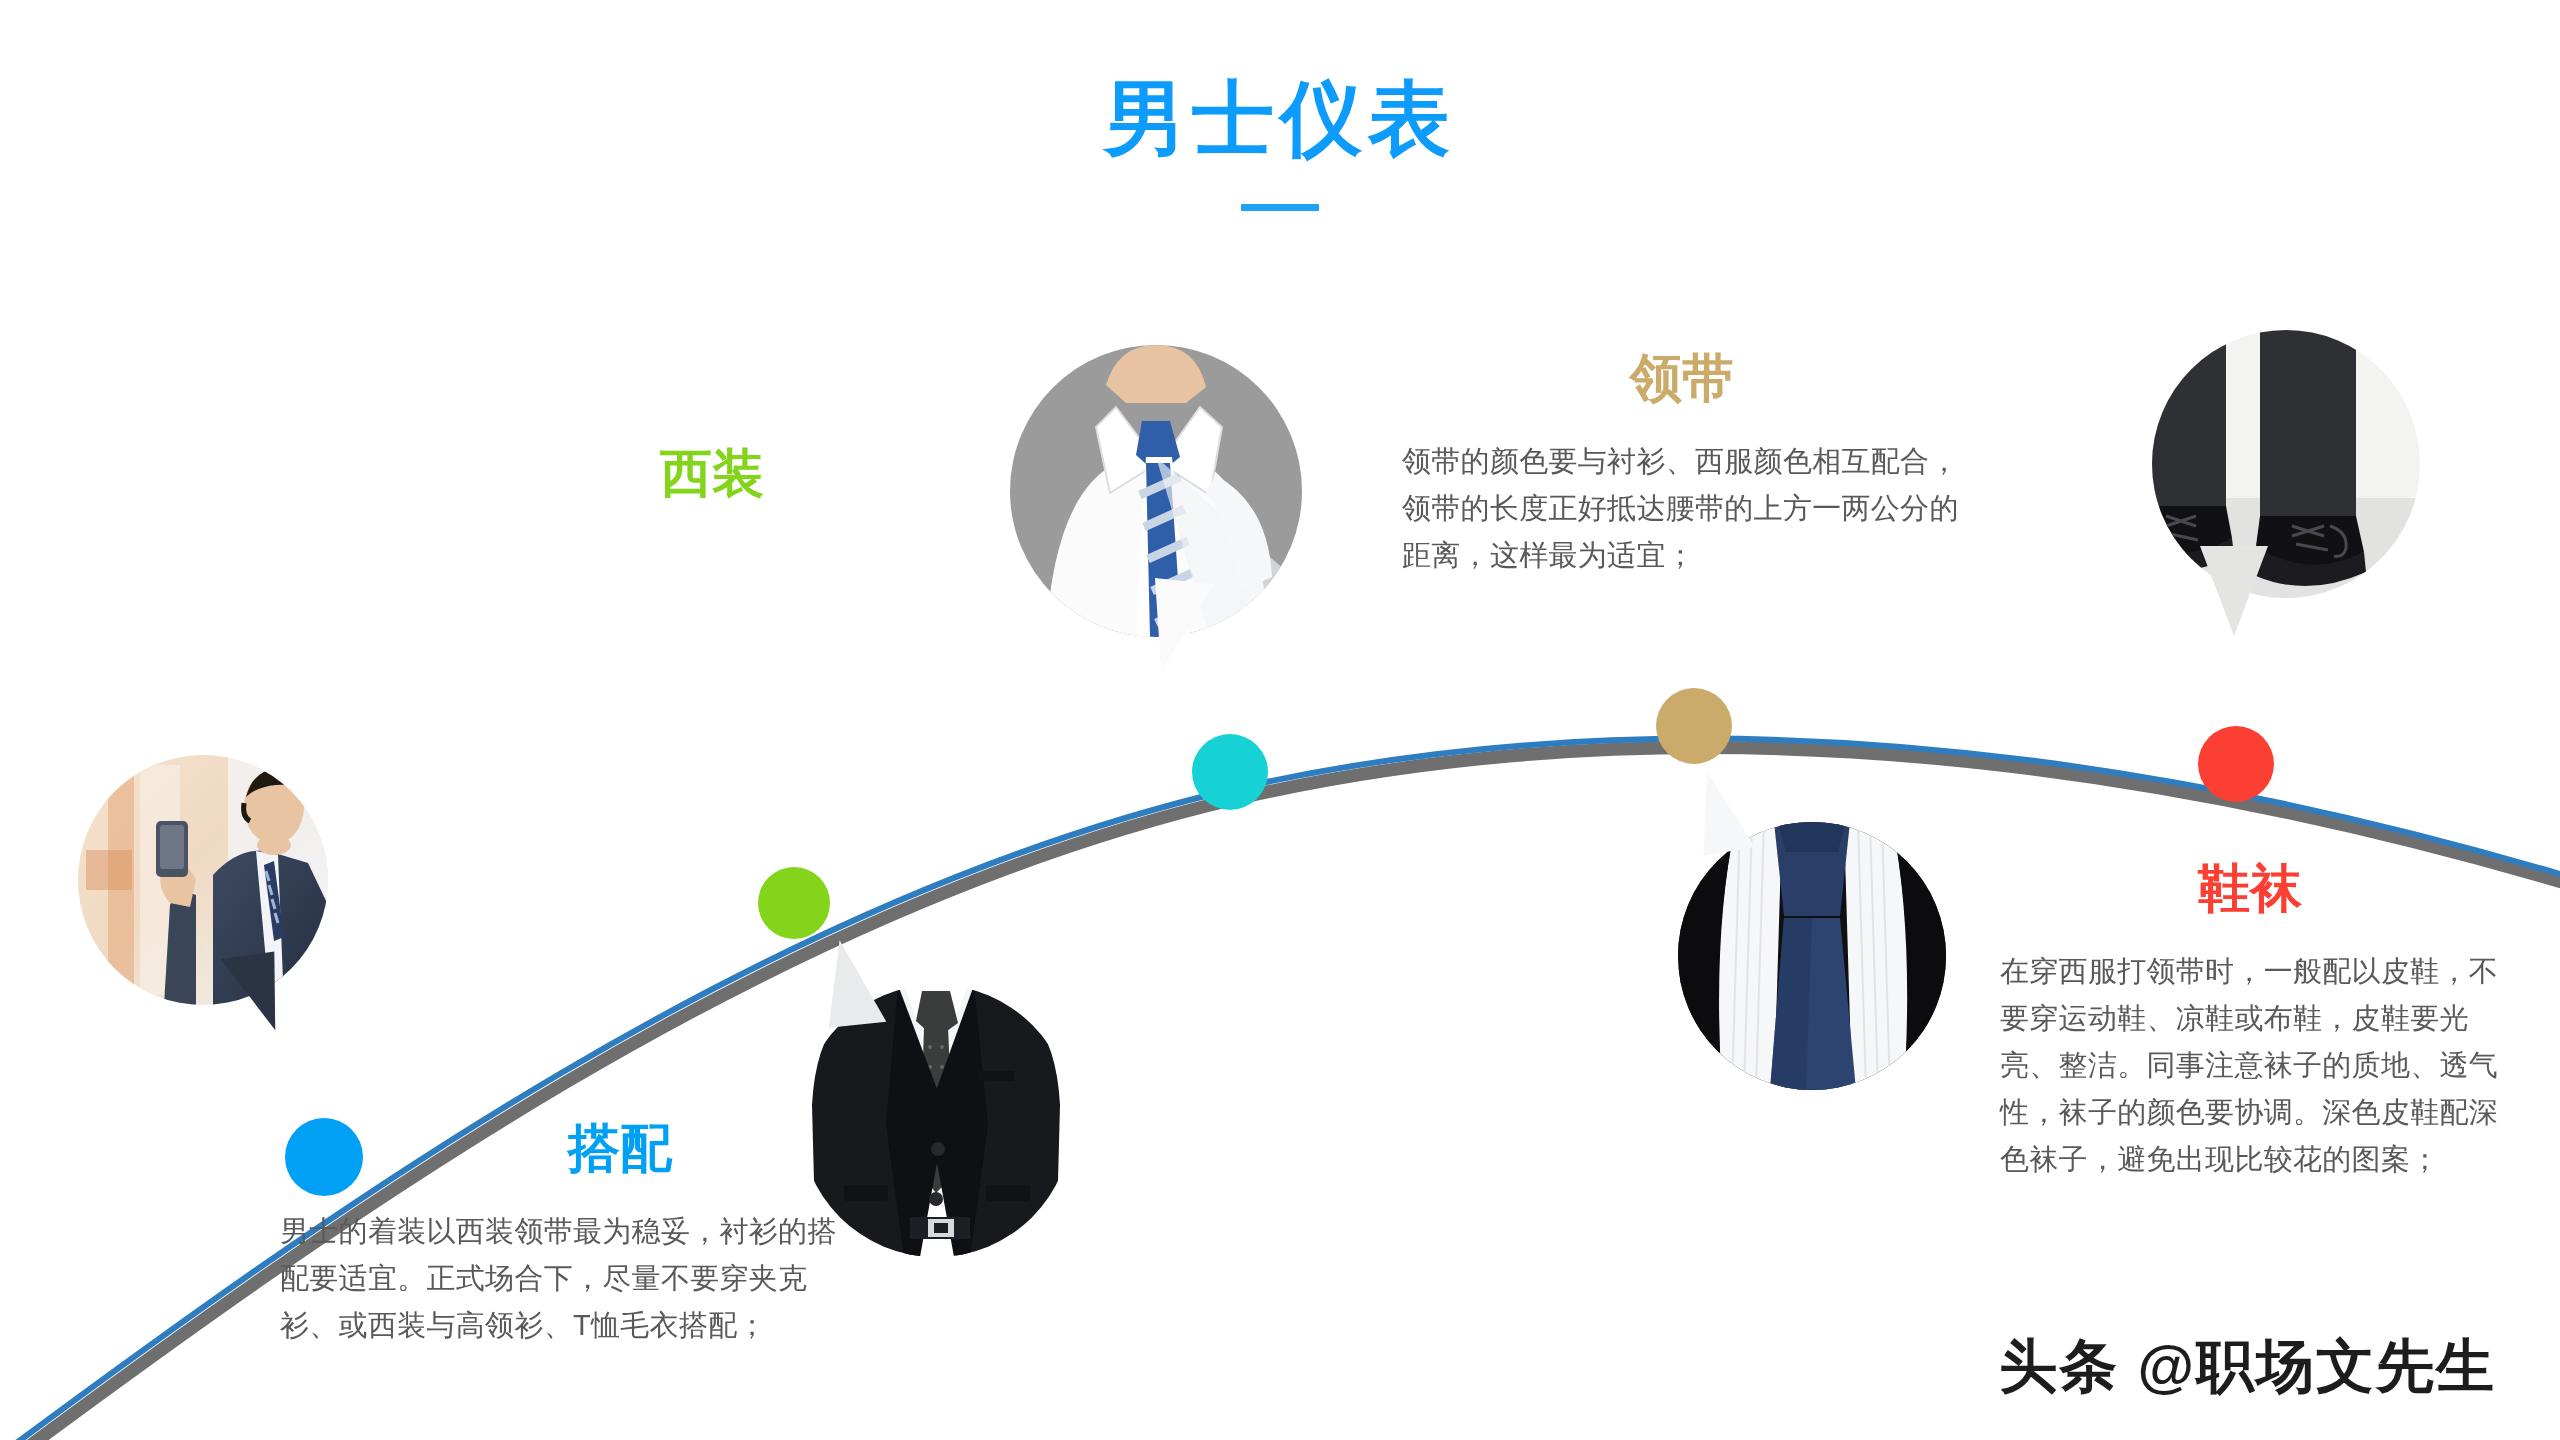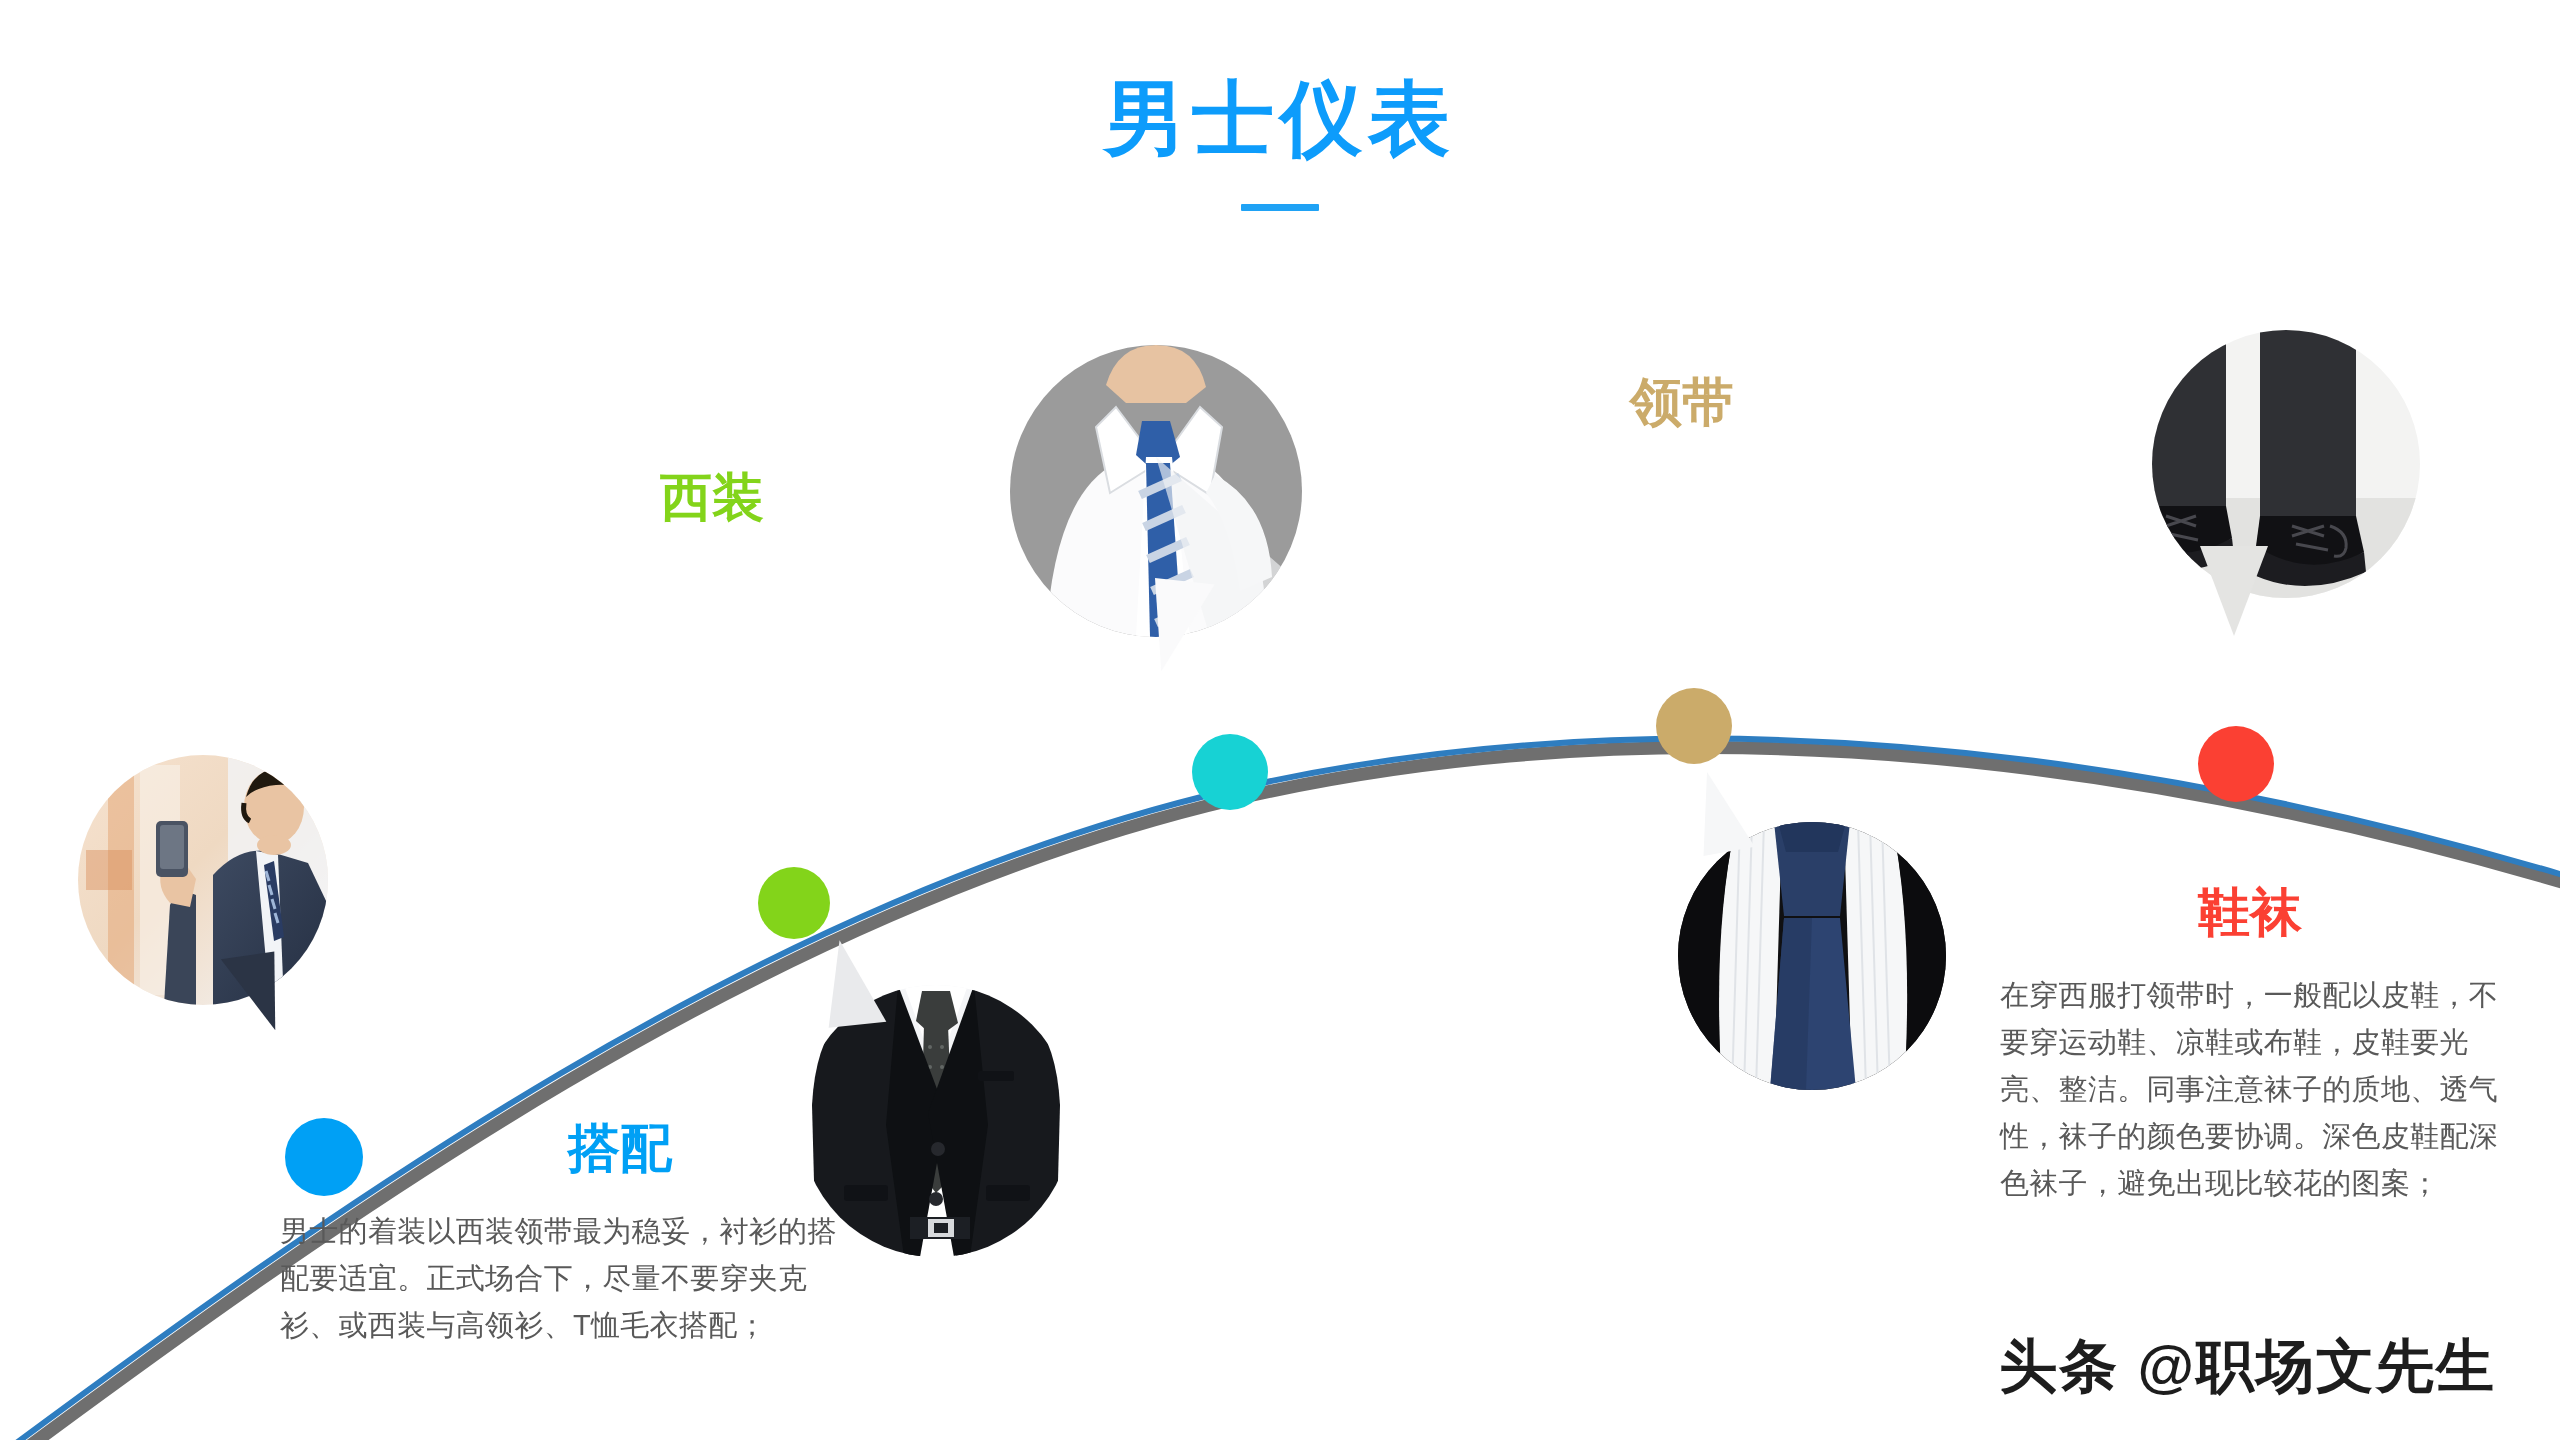--- a/index.html
+++ b/index.html
@@ -21,21 +21,21 @@
 
   
   .bubble { position:absolute; }
   .bubble .disc { position:absolute; inset:0; border-radius:50%; overflow:hidden; }
   .bubble .tail { position:absolute; }
 
   
   .sect { position:absolute; }
   .sect h2 { font-size:52px; font-weight:bold; line-height:1; margin-bottom:34px; }
   .sect p { font-size:29px; line-height:1.62; color:#595959; letter-spacing:.3px; }
-  .sect.center h2 { text-align:center;margin-top:24px; }
+  .sect.center h2 { text-align:center; }
 
   
   .watermark { position:absolute; right:64px; bottom:34px; font-size:58px; font-weight:bold;
                color:#141414; letter-spacing:2px; opacity:.96; }
 </style>
 </head>
 <body>
 
 <div id="stage">
 
@@ -210,20 +210,21 @@
   <div class="dot" style="left:1192px; top:734px; width:76px; height:76px; background:#17d2d4;"></div>
   <div class="dot" style="left:1656px; top:688px; width:76px; height:76px; background:#cbab6a;"></div>
   <div class="dot" style="left:2198px; top:726px; width:76px; height:76px; background:#fb4033;"></div>
 
   <div class="sect center" style="left:432px; top:452px; width:560px;font-family:Liberation Mono, monospace;">
     <h2 style="color:#83d41a;">西装</h2>
   </div>
 
   <div class="sect center" style="left:1402px; top:352px; width:560px;">
     <h2 style="color:#cbab6a;">领带</h2>
+    <p>领带的颜色要与衬衫、西服颜色相互配合，领带的长度正好抵达腰带的上方一两公分的距离，这样最为适宜；</p>
   </div>
 
 
   <div class="sect" style="left:280px; top:1122px; width:560px;">
     <h2 style="color:#00a0f5; text-align:center; margin-left:120px;">搭配</h2>
     <p>男士的着装以西装领带最为稳妥，衬衫的搭配要适宜。正式场合下，尽量不要穿夹克衫、或西装与高领衫、T恤毛衣搭配；</p>
   </div>
 
   <div class="sect center" style="left:2000px; top:862px; width:500px;">
     <h2 style="color:#fb4033;">鞋袜</h2>

